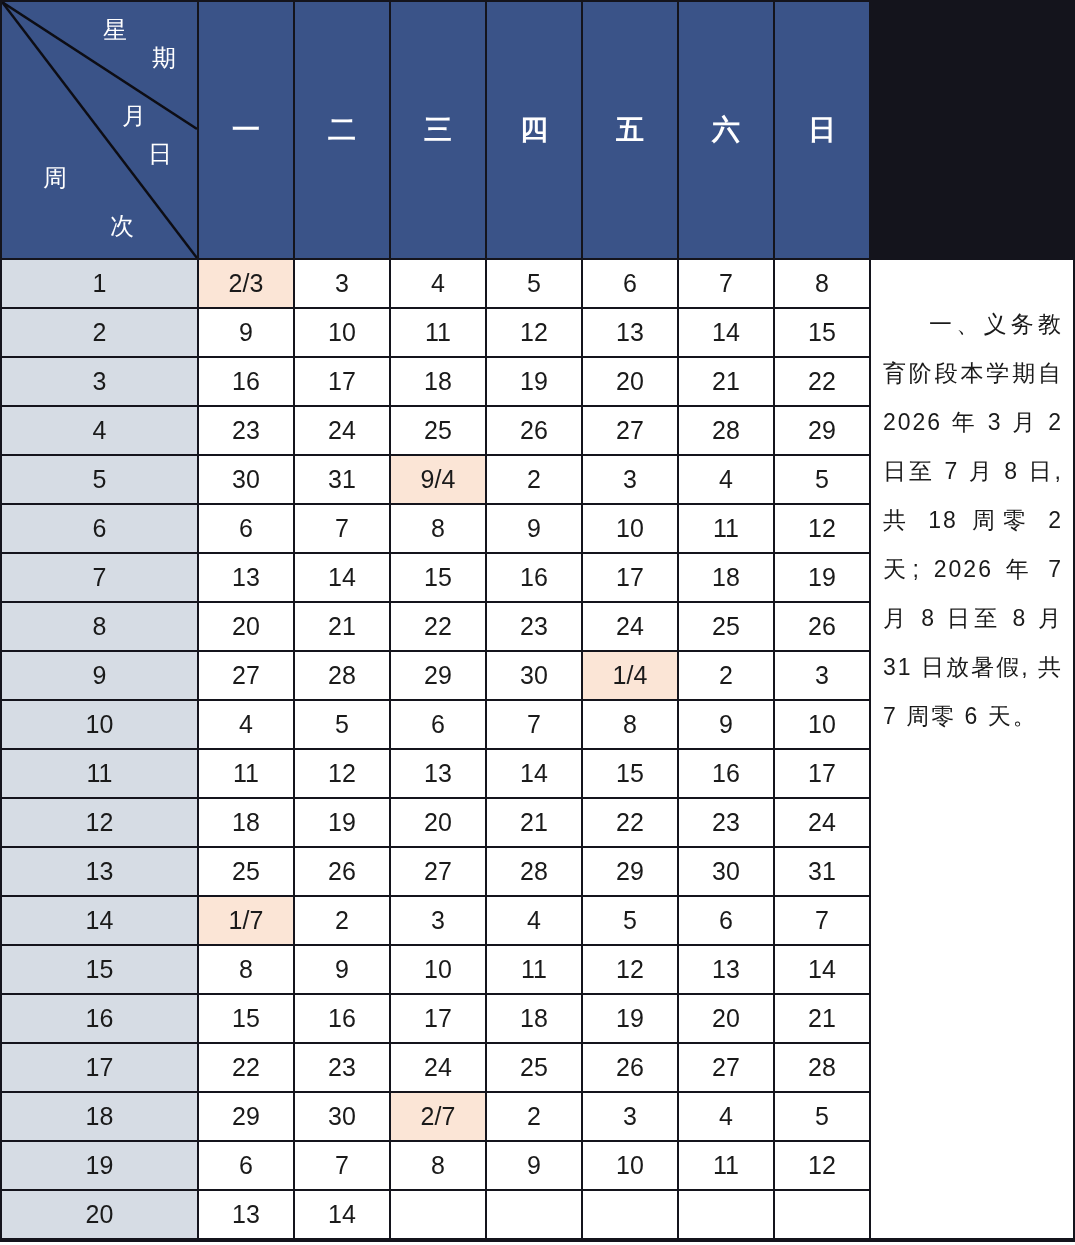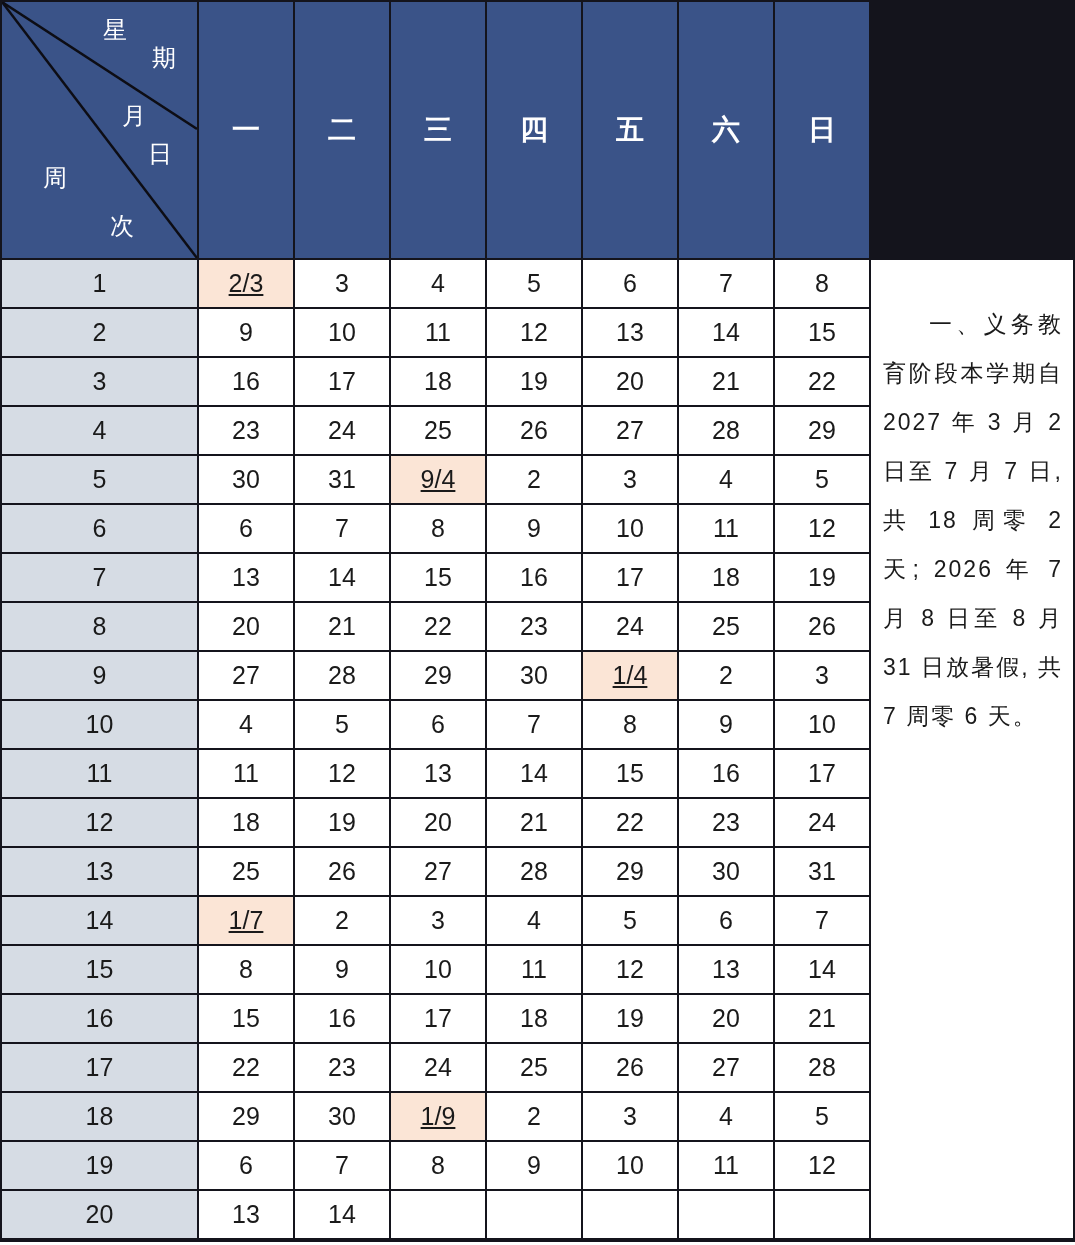--- a/index.html
+++ b/index.html
@@ -47,21 +47,21 @@
   }
   .day-header,.notes-header{
     background:var(--header-bg);
     color:var(--header-text);
     font-weight:bold;
     font-size:28px;
   }
   .notes-header{font-size:26px;letter-spacing:2px;}
   .week-cell{background:var(--week-col-bg);font-size:25px;}
   .day-cell{font-size:25px;}
-  .day-cell.hl{background:var(--highlight-bg);text-decoration:underline;}
+  .day-cell.hl{background:var(--highlight-bg);}
   .notes-body{
     grid-column:9;
     grid-row:2 / span 20;
     display:block;
     padding:40px 10px 0 12px;
   }
   .notes-body p{
     margin:0;
     font-size:23px;
     line-height:49px;
@@ -92,21 +92,21 @@
   <div class="cell day-header" style="grid-column:2;grid-row:1">一</div>
   <div class="cell day-header" style="grid-column:3;grid-row:1">二</div>
   <div class="cell day-header" style="grid-column:4;grid-row:1">三</div>
   <div class="cell day-header" style="grid-column:5;grid-row:1">四</div>
   <div class="cell day-header" style="grid-column:6;grid-row:1">五</div>
   <div class="cell day-header" style="grid-column:7;grid-row:1">六</div>
   <div class="cell day-header" style="grid-column:8;grid-row:1">日</div>
 
 
   <div class="cell notes-body">
-    <p>一、义务教育阶段本学期自 2027 年 3 月 2 日至 7 月 7 日, 共 18 周零 2 天; 2026 年 7 月 8 日至 8 月 31 日放暑假, 共 7 周零 6 天。</p>
+    <p>一、义务教育阶段本学期自 2026 年 3 月 2 日至 7 月 8 日, 共 18 周零 2 天; 2026 年 7 月 8 日至 8 月 31 日放暑假, 共 7 周零 6 天。</p>
   </div>
 
 <div class="cell week-cell" style="grid-area: 2 / 1;">1</div>
     <div class="cell day-cell hl" style="grid-area: 2 / 2;">2/3</div>
     <div class="cell day-cell" style="grid-area: 2 / 3;">3</div>
     <div class="cell day-cell" style="grid-area: 2 / 4;">4</div>
     <div class="cell day-cell" style="grid-area: 2 / 5;">5</div>
     <div class="cell day-cell" style="grid-area: 2 / 6;">6</div>
     <div class="cell day-cell" style="grid-area: 2 / 7;">7</div>
     <div class="cell day-cell" style="grid-area: 2 / 8;">8</div>
@@ -234,21 +234,21 @@
     <div class="cell day-cell" style="grid-area: 18 / 2;">22</div>
     <div class="cell day-cell" style="grid-area: 18 / 3;">23</div>
     <div class="cell day-cell" style="grid-area: 18 / 4;">24</div>
     <div class="cell day-cell" style="grid-area: 18 / 5;">25</div>
     <div class="cell day-cell" style="grid-area: 18 / 6;">26</div>
     <div class="cell day-cell" style="grid-area: 18 / 7;">27</div>
     <div class="cell day-cell" style="grid-area: 18 / 8;">28</div>
     <div class="cell week-cell" style="grid-area: 19 / 1;">18</div>
     <div class="cell day-cell" style="grid-area: 19 / 2;">29</div>
     <div class="cell day-cell" style="grid-area: 19 / 3;">30</div>
-    <div class="cell day-cell hl" style="grid-area: 19 / 4;">1/9</div>
+    <div class="cell day-cell hl" style="grid-area: 19 / 4;">2/7</div>
     <div class="cell day-cell" style="grid-area: 19 / 5;">2</div>
     <div class="cell day-cell" style="grid-area: 19 / 6;">3</div>
     <div class="cell day-cell" style="grid-area: 19 / 7;">4</div>
     <div class="cell day-cell" style="grid-area: 19 / 8;">5</div>
     <div class="cell week-cell" style="grid-area: 20 / 1;">19</div>
     <div class="cell day-cell" style="grid-area: 20 / 2;">6</div>
     <div class="cell day-cell" style="grid-area: 20 / 3;">7</div>
     <div class="cell day-cell" style="grid-area: 20 / 4;">8</div>
     <div class="cell day-cell" style="grid-area: 20 / 5;">9</div>
     <div class="cell day-cell" style="grid-area: 20 / 6;">10</div>

